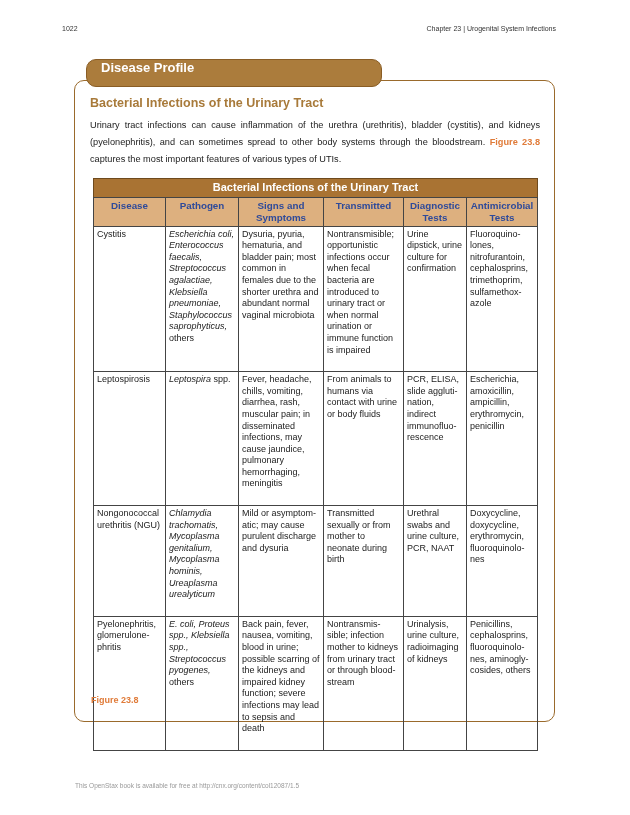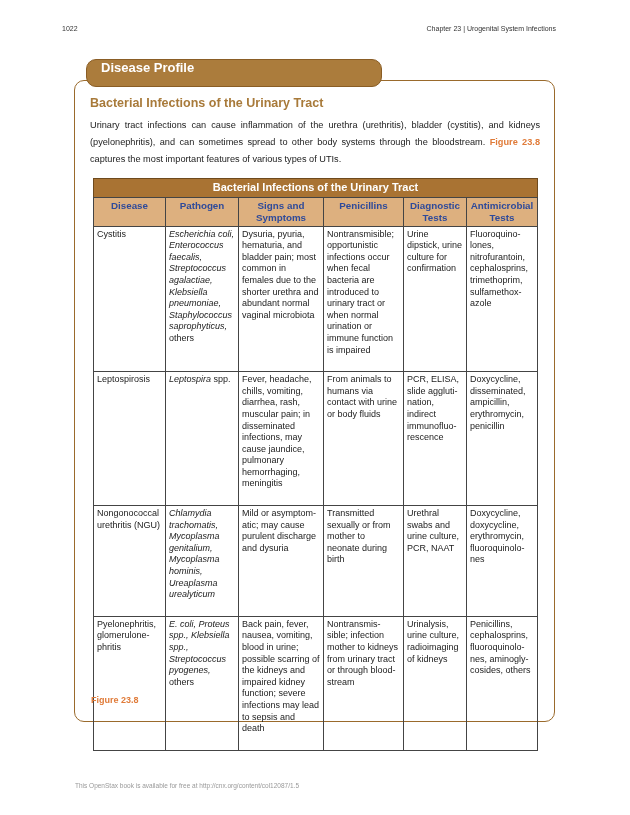--- a/index.html
+++ b/index.html
@@ -89,41 +89,41 @@
       <col style="width:85px">
       <col style="width:80px">
       <col style="width:63px">
       <col style="width:71px">
   </colgroup>
   <thead>
     <tr>
       <th>Disease</th>
       <th>Pathogen</th>
       <th>Signs and Symptoms</th>
-      <th>Penicillins</th>
+      <th>Transmitted</th>
       <th>Diagnostic Tests</th>
       <th>Antimicrobial Tests</th>
     </tr>
   </thead>
   <tbody>
     <tr style="height:129px">
       <td>Cystitis</td>
       <td><span class="it">Escherichia coli, Enterococcus faecalis, Streptococcus agalactiae, Klebsiella pneumoniae, Staphylococcus saprophyticus,</span><span> others</span></td>
       <td>Dysuria, pyuria, hematuria, and bladder pain; most common in females due to the shorter urethra and abundant normal vaginal microbiota</td>
       <td>Nontransmisible; opportunistic infections occur when fecal bacteria are introduced to urinary tract or when normal urination or immune function is impaired</td>
       <td>Urine dipstick, urine culture for confirmation</td>
       <td>Fluoroquino-lones, nitrofurantoin, cephalosprins, trimethoprim, sulfamethox-azole</td>
     </tr>
     <tr style="height:117px">
       <td>Leptospirosis</td>
       <td><span class="it">Leptospira</span><span> spp.</span></td>
       <td>Fever, headache, chills, vomiting, diarrhea, rash, muscular pain; in disseminated infections, may cause jaundice, pulmonary hemorrhaging, meningitis</td>
       <td>From animals to humans via contact with urine or body fluids</td>
       <td>PCR, ELISA, slide aggluti-nation, indirect immunofluo-rescence</td>
-      <td>Doxycycline, disseminated, ampicillin, erythromycin, penicillin</td>
+      <td>Escherichia, amoxicillin, ampicillin, erythromycin, penicillin</td>
     </tr>
     <tr style="height:96px">
       <td>Nongonococcal urethritis (NGU)</td>
       <td><span class="it">Chlamydia trachomatis, Mycoplasma genitalium, Mycoplasma hominis, Ureaplasma urealyticum</span><span></span></td>
       <td>Mild or asymptom-atic; may cause purulent discharge and dysuria</td>
       <td>Transmitted sexually or from mother to neonate during birth</td>
       <td>Urethral swabs and urine culture, PCR, NAAT</td>
       <td>Doxycycline, doxycycline, erythromycin, fluoroquinolo-nes</td>
     </tr>
     <tr style="height:118px">

